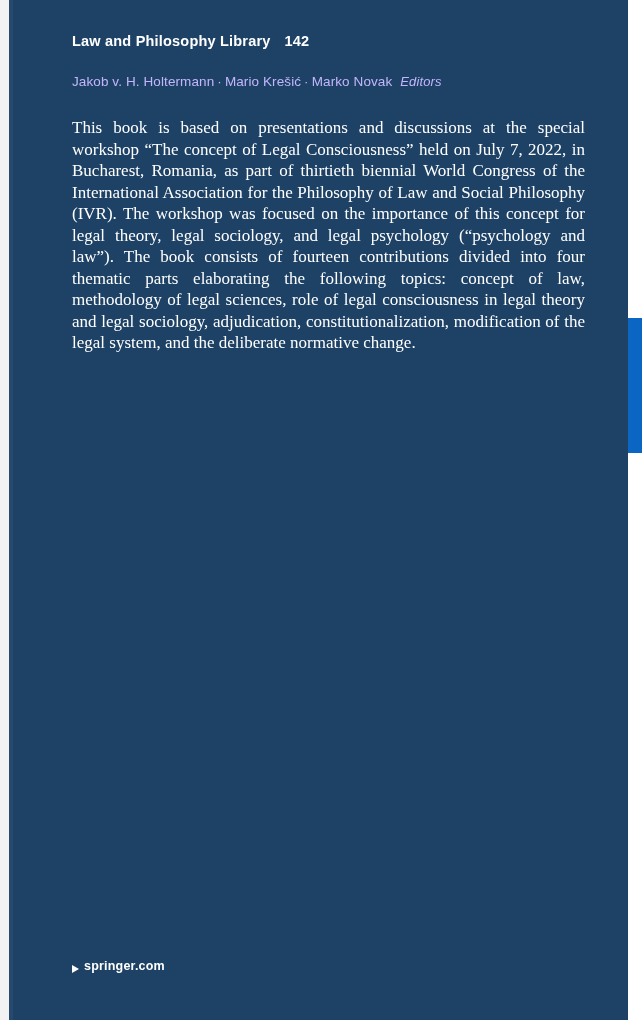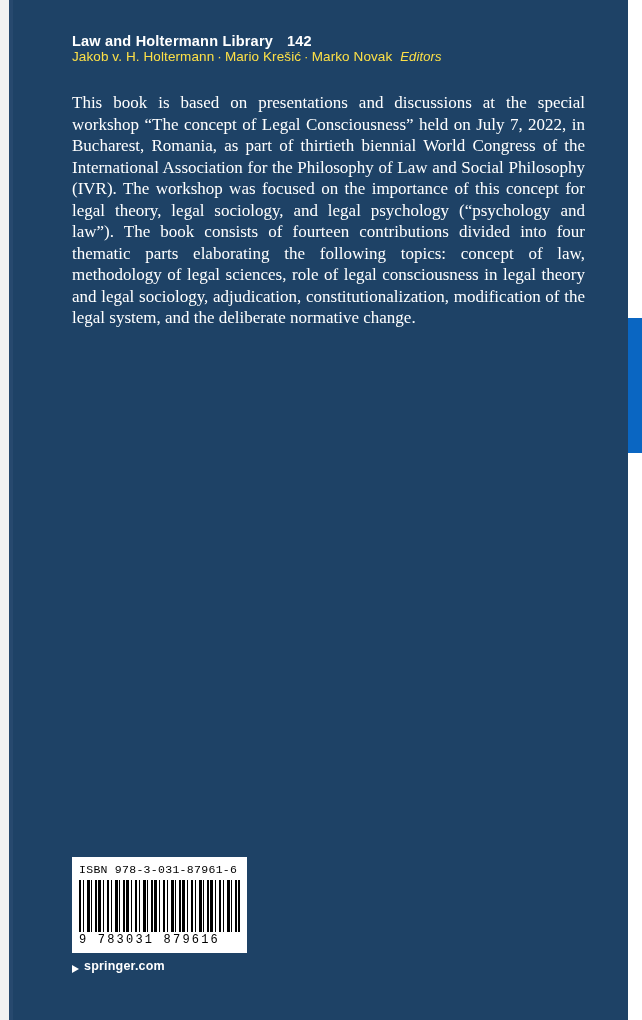--- a/index.html
+++ b/index.html
@@ -74,23 +74,24 @@
     font-family: "Liberation Sans", sans-serif;
     font-size: 14.5px;
     font-weight: bold;
     color: #ffffff;
     letter-spacing: 0.2px;
   }
   .series-line .series-number {
     margin-left: 14px;
   }
   .editors {
+    margin-top: 25px;
     font-family: "Liberation Sans", sans-serif;
     font-size: 13.5px;
-    color: #fde047;
+    color: #c4b5fd;
     letter-spacing: 0.1px;
   }
   .editors .sep {
     padding: 0 3px;
   }
   .editors .role {
     font-style: italic;
     margin-left: 8px;
     font-size: 13px;
   }
@@ -183,38 +184,31 @@
   <div class="spine-edge"></div>
   <div class="spine-edge-inner"></div>
 
   <div class="right-strip-white-top"></div>
   <div class="right-strip-blue"></div>
   <div class="right-strip-white-bottom"></div>
 
   <div class="content">
 
     <div class="series-line">
-      <span>Law and Holtermann Library</span><span class="series-number">142</span>
+      <span>Law and Philosophy Library</span><span class="series-number">142</span>
     </div>
 
     <div class="editors">
       <span>Jakob v. H. Holtermann</span><span class="sep">·</span><span>Mario Krešić</span><span class="sep">·</span><span>Marko Novak</span><span class="role">Editors</span>
     </div>
 
 
     <div class="blurb">This book is based on presentations and discussions at the special workshop “The concept of Legal Consciousness” held on July 7, 2022, in Bucharest, Romania, as part of thirtieth biennial World Congress of the International Association for the Philosophy of Law and Social Philosophy (IVR). The workshop was focused on the importance of this concept for legal theory, legal sociology, and legal psychology (“psychology and law”). The book consists of fourteen contributions divided into four thematic parts elaborating the following topics: concept of law, methodology of legal sciences, role of legal consciousness in legal theory and legal sociology, adjudication, constitutionalization, modification of the legal system, and the deliberate normative change.</div>
 
   </div>
 
-  <div class="barcode-box">
-    <div class="isbn-text">
-      <span class="isbn-word">ISBN</span><span>978-3-031-87961-6</span>
-    </div>
-    <div class="bars"></div>
-    <div class="barcode-digits">9 783031 879616</div>
-  </div>
 
   <div class="springer-line">
     <span class="springer-triangle"></span>
     <span>springer.com</span>
   </div>
 
 </div>
 
 </body></html>

